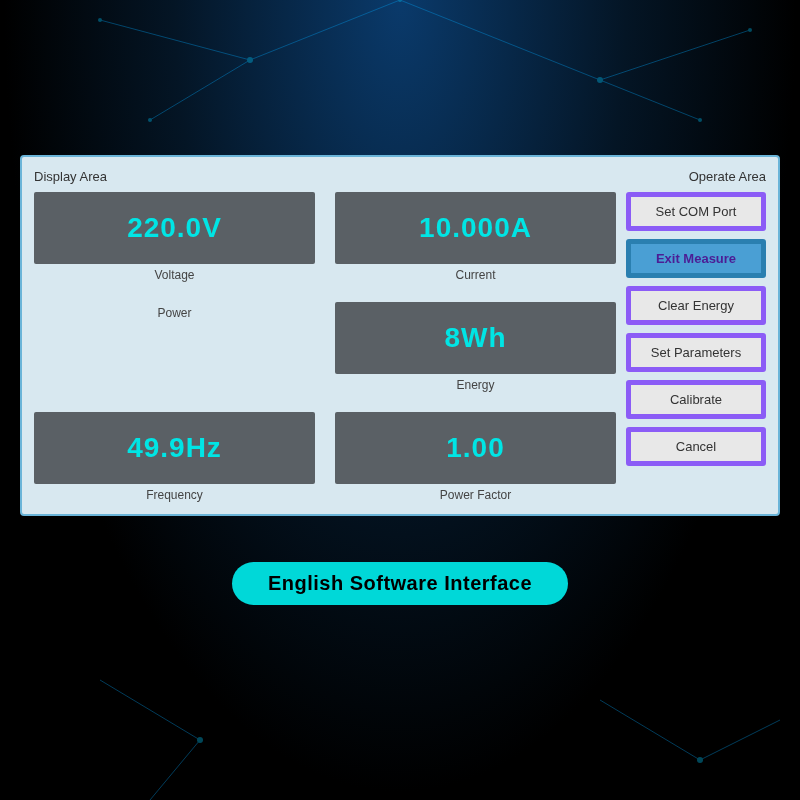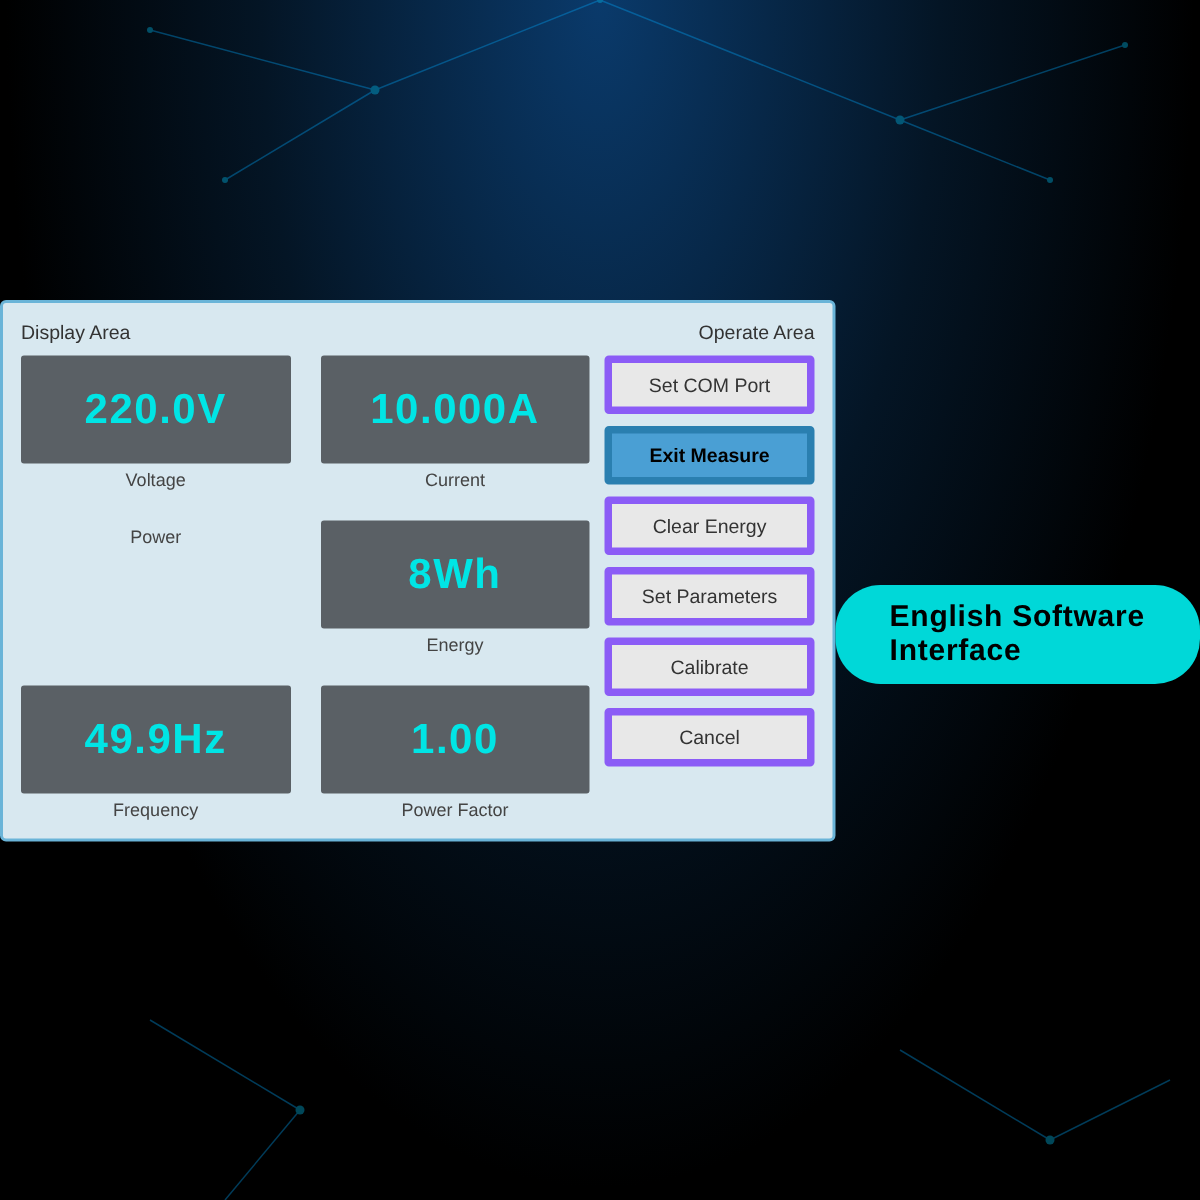--- a/index.html
+++ b/index.html
@@ -11,21 +11,21 @@
       background: #000;
       font-family: Arial, sans-serif;
     }
 
     .bg {
       width: 800px;
       height: 800px;
       position: relative;
       background: radial-gradient(ellipse at center top, #0a3a6b 0%, #041525 40%, #000 70%);
       display: flex;
-      flex-direction: row;
+      flex-direction: column;
       align-items: center;
       justify-content: center;
     }
 
     
     .bg-overlay {
       position: absolute;
       top: 0; left: 0; right: 0; bottom: 0;
       pointer-events: none;
       overflow: hidden;
@@ -128,21 +128,21 @@
       border-radius: 3px;
       cursor: pointer;
       border: 5px solid #8b5cf6;
       background: #e8e8e8;
       color: #333;
     }
 
     .btn-active {
       background: #4a9fd4;
       border-color: #2a7fb0;
-      color: #000000;
+      color: #4c1d95;
       font-weight: bold;
     }
 
     
     .bottom-label-wrap {
       position: relative;
       z-index: 10;
       margin-top: 46px;
       display: flex;
       justify-content: flex-start;

